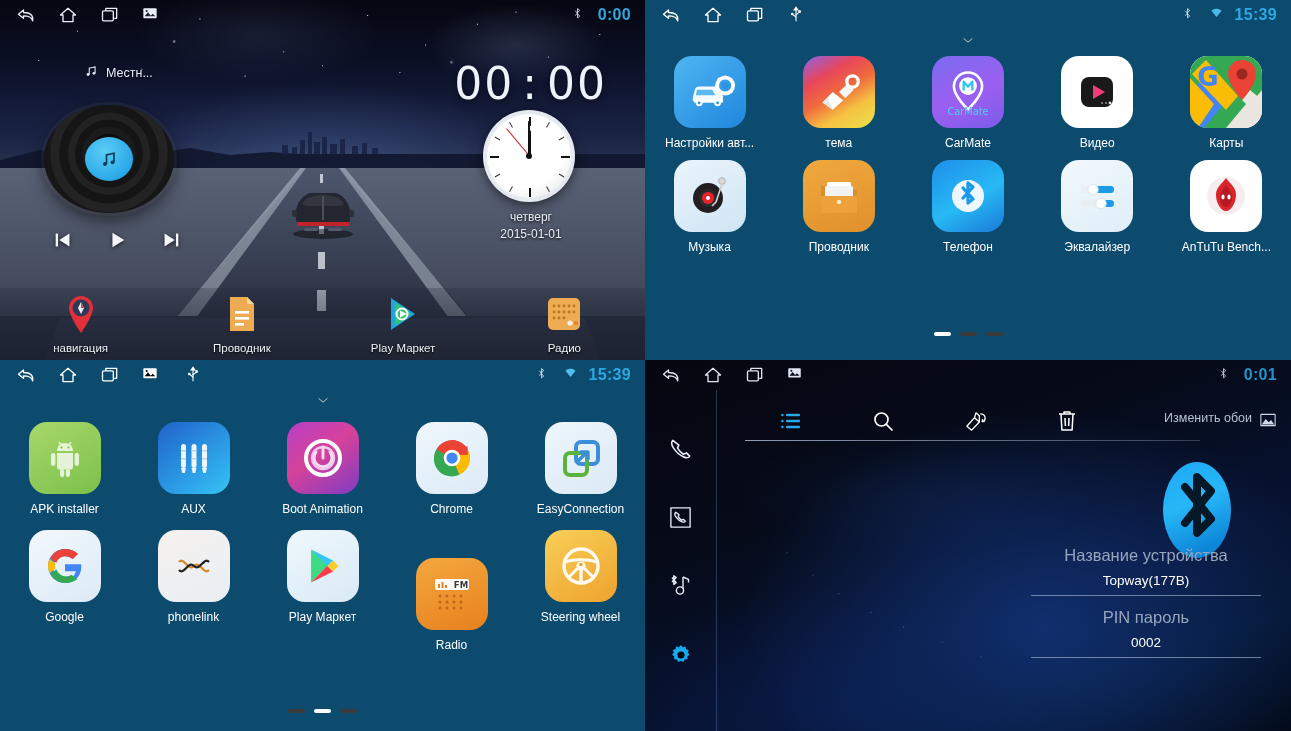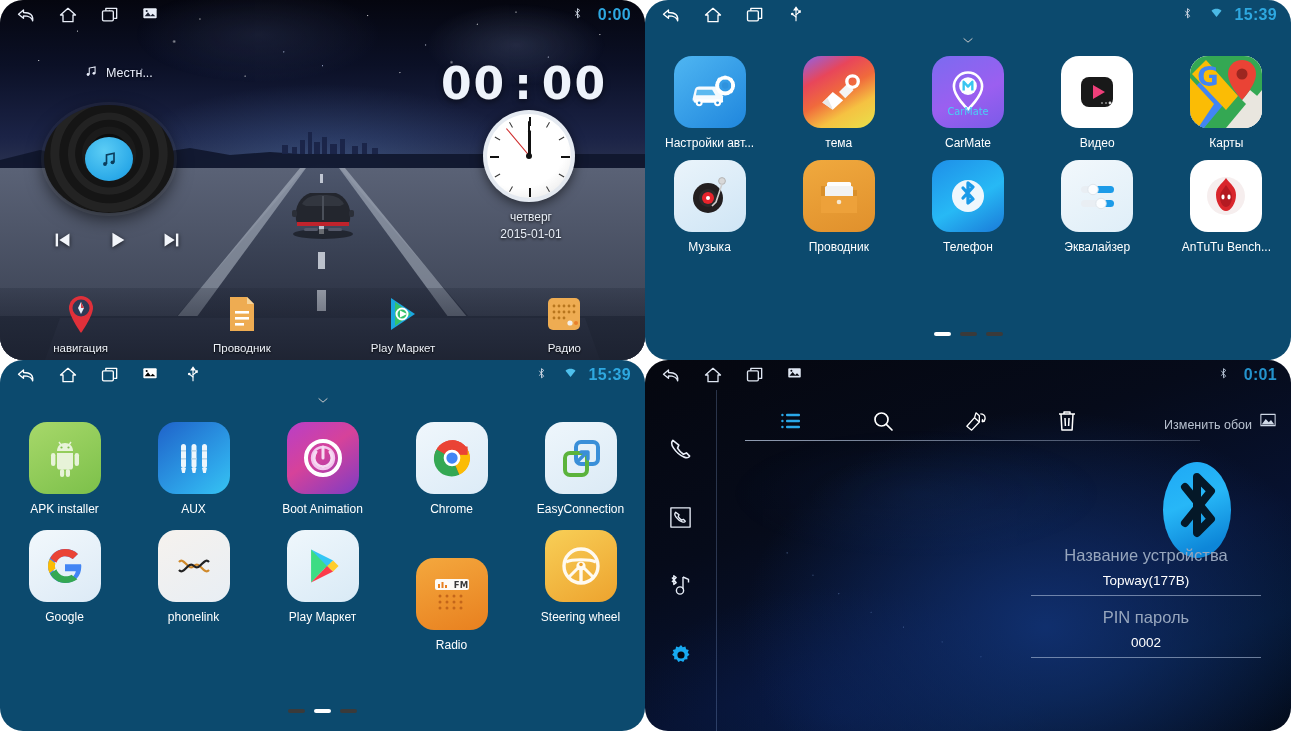--- a/index.html
+++ b/index.html
@@ -9,21 +9,21 @@
     font-family: "Liberation Sans", sans-serif;
     overflow: hidden;
   }
   #page {
     position: relative;
     width: 1291px; height: 731px;
     display: grid;
     grid-template-columns: 645px 646px;
     grid-template-rows: 360px 371px;
   }
-  .panel { position: relative; overflow: hidden; border-radius: 23px; }
+  .panel { position: relative; overflow: hidden; }
 
   
   .statusbar {
     position: absolute; top: 0; left: 0; right: 0; height: 30px;
     display: flex; align-items: center; z-index: 40;
   }
   .sb-left { display: flex; align-items: center; gap: 22px; padding-left: 16px; }
   .sb-right { margin-left: auto; display: flex; align-items: center; gap: 7px; padding-right: 14px; }
   .sb-ico { width: 20px; height: 20px; display: block; }
   .clocktext { font-size: 16px; font-weight: bold; color: #2ea8e0; letter-spacing: .3px; }
@@ -73,21 +73,21 @@
     width: 48px; height: 44px; border-radius: 50%;
     background: radial-gradient(circle at 40% 32%, #5ccdf5, #2aa9e8 70%, #1e90d0);
     display:flex; align-items:center; justify-content:center;
     color:#0b3d5c; font-size: 20px;
   }
   #p1 .mcontrols { display:flex; gap:32px; margin-top:16px; padding-left: 8px; align-items:center; }
   #p1 .mbtn { color:#f2f5fa; filter: drop-shadow(0 1px 2px rgba(0,0,0,.7)); }
   #p1 .bigclock {
     position:absolute; right: 38px; top: 58px;
     font-size: 44px; color:#eef3fb; letter-spacing: 2px;
-    font-family: "DejaVu Sans", sans-serif; font-weight: 700;
+    font-family: "DejaVu Sans", sans-serif; font-weight: 400;
     text-shadow: 0 2px 6px rgba(0,0,0,.5);
   }
   #p1 .bigclock .sep { padding: 0 8px; }
   #p1 .clock-widget { position:absolute; right: 66px; top: 110px; width: 96px; text-align:center; }
   #p1 .analog {
     width: 92px; height: 92px; border-radius:50%;
     background: radial-gradient(circle at 38% 30%, #ffffff 0 62%, #f0f0f0 80%, #d8d8d8 100%);
     border: 4px solid rgba(225,230,238,.85);
     box-shadow: 0 3px 12px rgba(0,0,0,.55);
     position: relative;
@@ -153,21 +153,21 @@
     padding: 26px 0 40px 0;
     border-right:1px solid rgba(140,170,220,.28);
   }
   #p4 .sideico { color:#e8eef8; }
   #p4 .sideico.active { color:#17a9f0; }
   #p4 .toolbar {
     position:absolute; left:100px; right:14px; top:36px; height:50px;
     display:flex; align-items:center;
   }
   #p4 .tbtn { width:92px; display:flex; justify-content:center; color:#fff; }
-  #p4 .wallpaper { margin-left:auto; display:flex; align-items:flex-end; gap:7px; color:#b9c2d0; font-size:12.5px; }
+  #p4 .wallpaper { margin-left:auto; display:flex; align-items:flex-start; gap:7px; color:#b9c2d0; font-size:12.5px; }
   #p4 .divider { position:absolute; left:100px; top:80px; width:455px; height:1px;
       background: linear-gradient(90deg, rgba(190,205,230,.75), rgba(190,205,230,.25)); }
   #p4 .btlogo { position:absolute; right:52px; top:95px; }
   #p4 .fields { position:absolute; right:30px; top:186px; width:230px; text-align:center; }
   #p4 .fld-label { font-size:16.5px; color:#97a6bd; }
   #p4 .fld-value { font-size:13.5px; color:#ffffff; padding:8px 0 7px; }
   #p4 .fld-rule { height:1px; background:rgba(175,192,218,.6); }
   #p4 .fld + .fld { margin-top:12px; }
 </style>
 </head>

